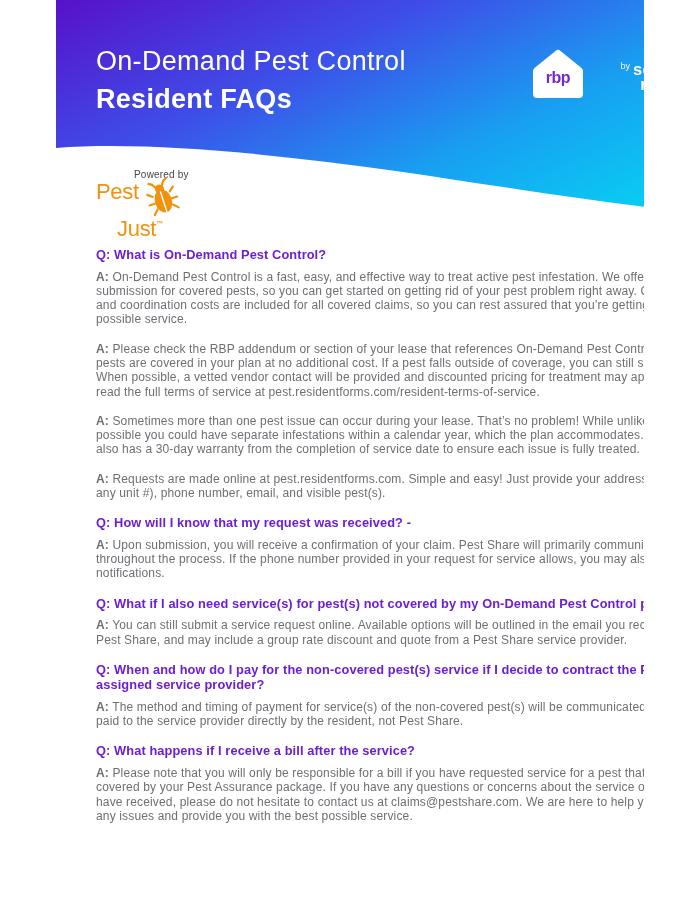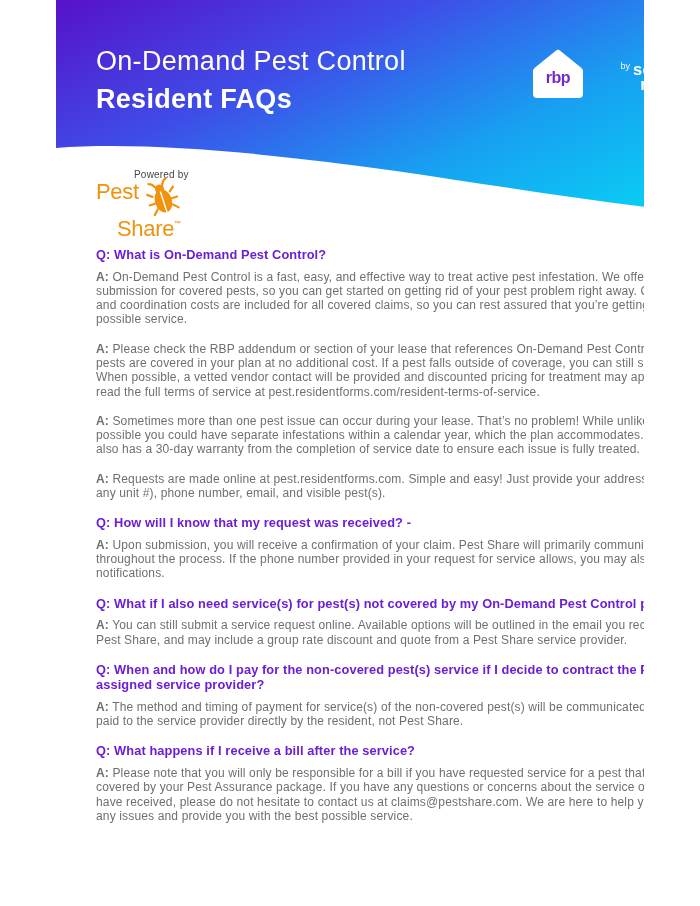--- a/index.html
+++ b/index.html
@@ -97,21 +97,21 @@
           <path d="M28,18 L33,14" stroke-width="2.4" stroke-linecap="round"></path>
           <path d="M28,26 L34,26" stroke-width="2.4" stroke-linecap="round"></path>
           <path d="M27,33 L32,38" stroke-width="2.4" stroke-linecap="round"></path>
           <circle cx="18" cy="12" r="5" stroke="none"></circle>
           <ellipse cx="18" cy="26" rx="9.5" ry="13" stroke="none"></ellipse>
           <line x1="18" y1="15" x2="18" y2="39" stroke="#ffffff" stroke-width="1.6"></line>
         </g>
       </svg>
     </div>
     <div class="ps-line2">
-      <span class="ps-word">Share</span><span class="ps-tm">™</span>
+      <span class="ps-word">Just</span><span class="ps-tm">™</span>
     </div>
   </div>
 
   <main class="content">
     <section class="faq-item">
       <h3 class="faq-q"><span>Q: What is On-Demand Pest Control?</span></h3>
       <p class="faq-a"><strong>A:</strong><span> On-Demand Pest Control is a fast, easy, and effective way to treat active pest infestation. We offer online claim submission for covered pests, so you can get started on getting rid of your pest problem right away. Our treatment and coordination costs are included for all covered claims, so you can rest assured that you’re getting the best possible service.</span></p>
     </section>
 
     <section class="faq-item">

